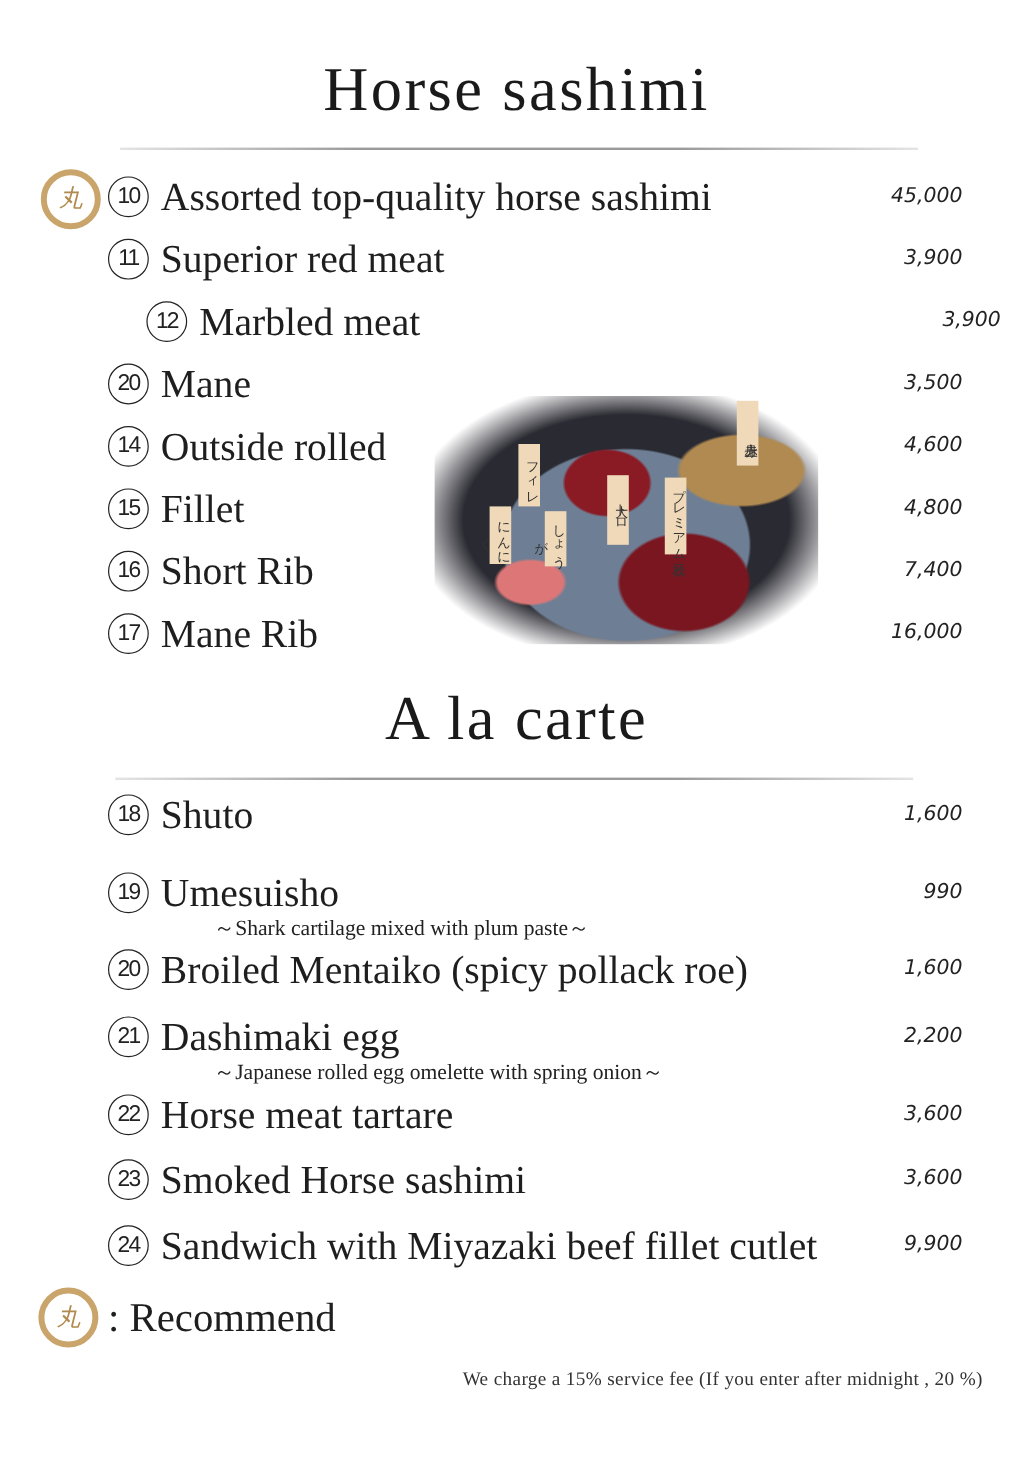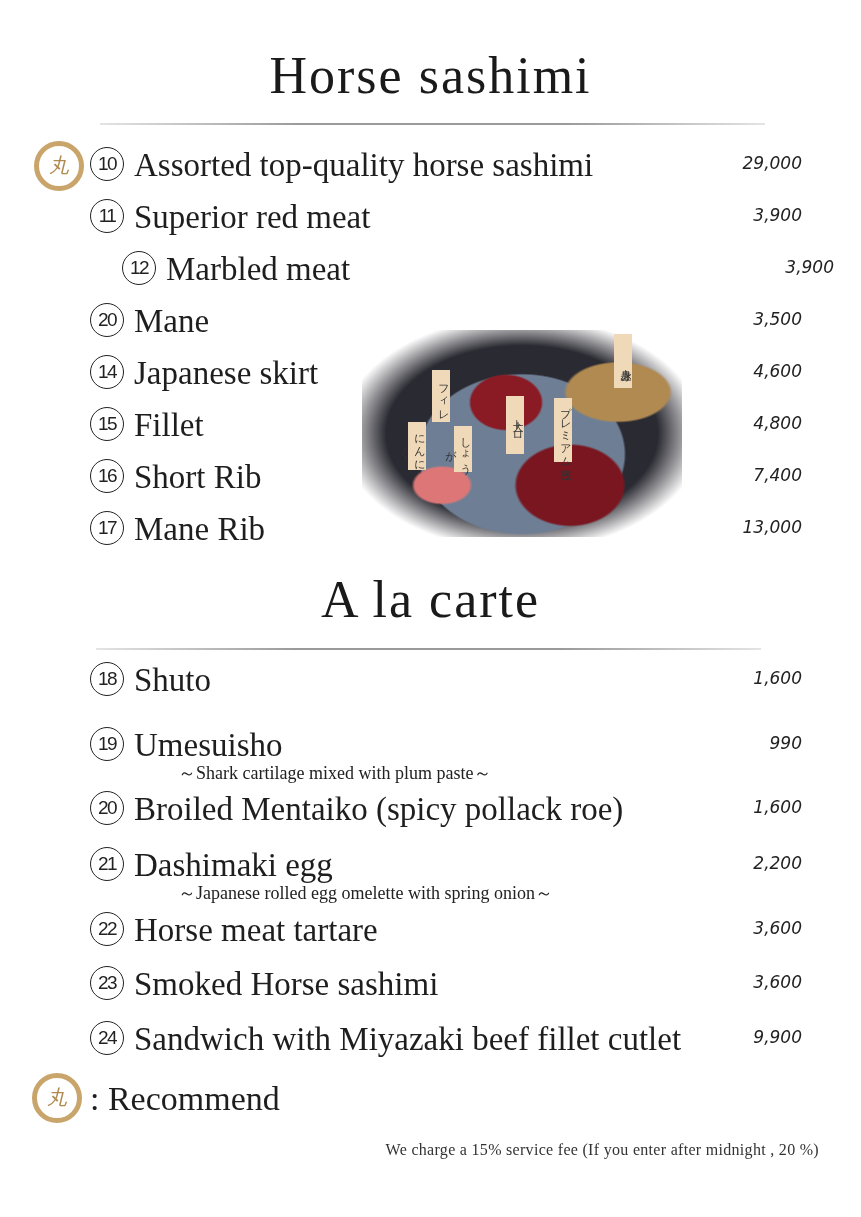--- a/index.html
+++ b/index.html
@@ -32,56 +32,56 @@
 <div class="title" style="top:46px;">Horse sashimi</div>
 <div class="divider" style="left:100px; width:665px; top:123px;"></div>
 
 <div class="rec-icon" style="left:34px; top:141px;">
     <span>丸</span>
   </div>
 
 <div class="row" style="top:145px;">
   <div class="num">10</div>
   <div class="name">Assorted top-quality horse sashimi</div>
-  <div class="price">29,000</div>
+  <div class="price">45,000</div>
 </div>
 <div class="row" style="top:197px;">
   <div class="num">11</div>
   <div class="name">Superior red meat</div>
   <div class="price">3,900</div>
 </div>
 <div class="row" style="top:249px;margin-left:32px;">
   <div class="num">12</div>
   <div class="name">Marbled meat</div>
   <div class="price">3,900</div>
 </div>
 <div class="row" style="top:301px;">
   <div class="num">20</div>
   <div class="name">Mane</div>
   <div class="price">3,500</div>
 </div>
 <div class="row" style="top:353px;">
   <div class="num">14</div>
-  <div class="name">Japanese skirt</div>
+  <div class="name">Outside rolled</div>
   <div class="price">4,600</div>
 </div>
 <div class="row" style="top:405px;">
   <div class="num">15</div>
   <div class="name">Fillet</div>
   <div class="price">4,800</div>
 </div>
 <div class="row" style="top:457px;">
   <div class="num">16</div>
   <div class="name">Short Rib</div>
   <div class="price">7,400</div>
 </div>
 <div class="row" style="top:509px;">
   <div class="num">17</div>
   <div class="name">Mane Rib</div>
-  <div class="price">13,000</div>
+  <div class="price">16,000</div>
 </div>
 
 <div class="photo">
   <div class="tag" style="left:70px; top:40px; height:52px;">フィレ</div>
   <div class="tag" style="left:46px; top:92px; height:48px;">にんにく</div>
   <div class="tag" style="left:92px; top:96px; height:46px;">しょうが</div>
   <div class="tag" style="left:144px; top:66px; height:58px;">大トロ</div>
   <div class="tag" style="left:192px; top:68px; height:64px;">プレミアム三枚</div>
   <div class="tag" style="left:252px; top:4px; height:54px;">上赤身</div>
 </div>

